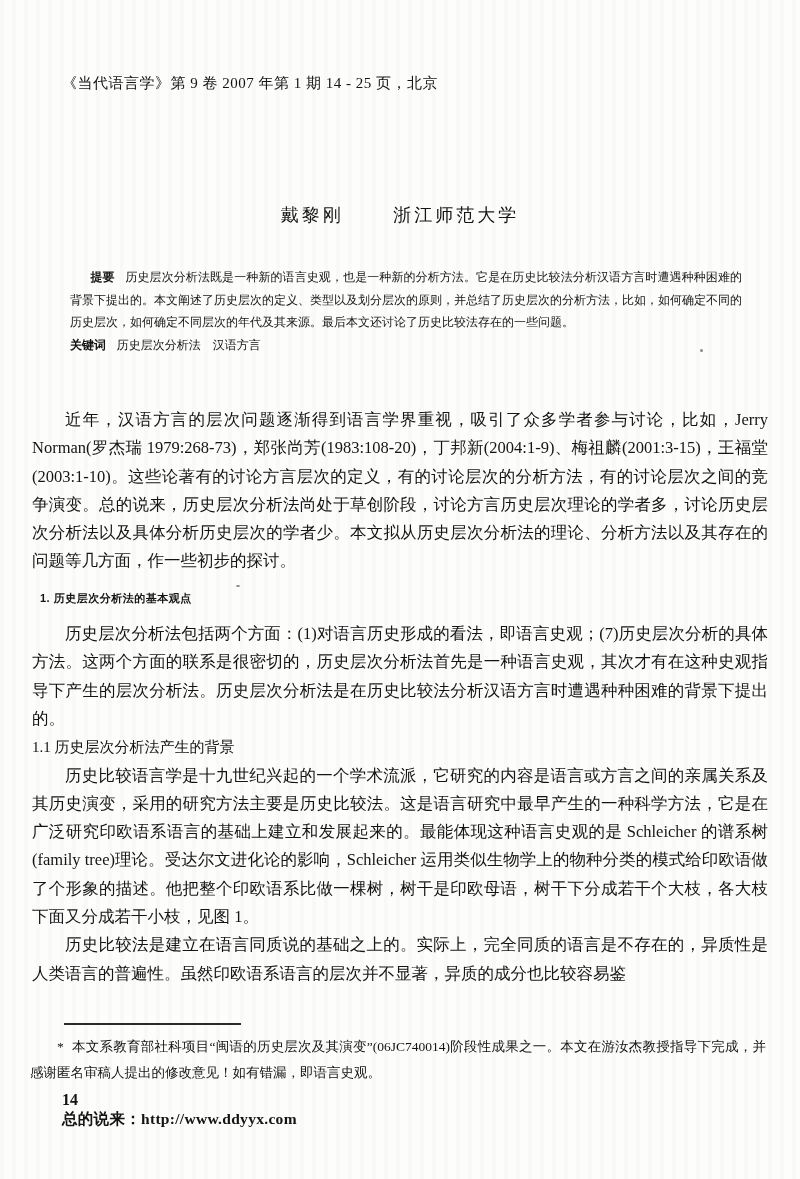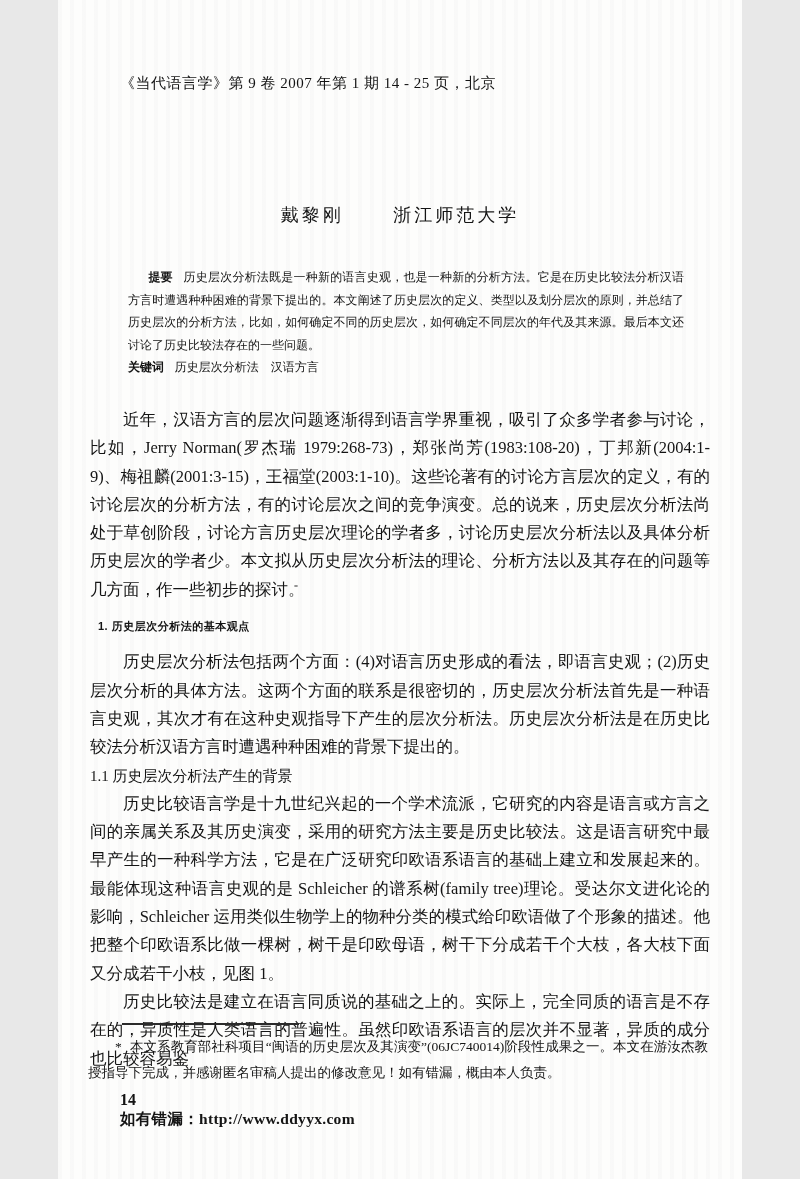--- a/index.html
+++ b/index.html
@@ -1,18 +1,18 @@
 <!DOCTYPE html>
 <html><head>
 <meta charset="utf-8">
 <style>
   html, body { margin: 0; padding: 0; background: #e8e8e8; }
   .page {
     position: relative;
-    width: 684px;
+    width: 800px;
     height: 1179px;
     margin: 0 auto;
     background-color: #fdfdfc;
     background-image: repeating-linear-gradient(90deg,
       rgba(120,120,130,0.03) 0px, rgba(120,120,130,0.03) 4px,
       rgba(0,0,0,0) 4px, rgba(0,0,0,0) 12px);
     color: #141414;
     font-family: "Liberation Serif", "DejaVu Serif", serif;
     overflow: hidden;
   }
@@ -131,35 +131,35 @@
       <span class="lbl">提要</span><span>历史层次分析法既是一种新的语言史观，也是一种新的分析方法。它是在历史比较法分析汉语方言时遭遇种种困难的背景下提出的。本文阐述了历史层次的定义、类型以及划分层次的原则，并总结了历史层次的分析方法，比如，如何确定不同的历史层次，如何确定不同层次的年代及其来源。最后本文还讨论了历史比较法存在的一些问题。</span>
     </p>
     <p class="abs-keywords">
       <span class="lbl">关键词</span><span>历史层次分析法　汉语方言</span>
     </p>
   </div>
 
   <div class="body-text">
     <p>近年，汉语方言的层次问题逐渐得到语言学界重视，吸引了众多学者参与讨论，比如，Jerry Norman(罗杰瑞 1979:268-73)，郑张尚芳(1983:108-20)，丁邦新(2004:1-9)、梅祖麟(2001:3-15)，王福堂(2003:1-10)。这些论著有的讨论方言层次的定义，有的讨论层次的分析方法，有的讨论层次之间的竞争演变。总的说来，历史层次分析法尚处于草创阶段，讨论方言历史层次理论的学者多，讨论历史层次分析法以及具体分析历史层次的学者少。本文拟从历史层次分析法的理论、分析方法以及其存在的问题等几方面，作一些初步的探讨。</p>
     <h2>1. 历史层次分析法的基本观点</h2>
-    <p>历史层次分析法包括两个方面：(4)对语言历史形成的看法，即语言史观；(2)历史层次分析的具体方法。这两个方面的联系是很密切的，历史层次分析法首先是一种语言史观，其次才有在这种史观指导下产生的层次分析法。历史层次分析法是在历史比较法分析汉语方言时遭遇种种困难的背景下提出的。</p>
+    <p>历史层次分析法包括两个方面：(1)对语言历史形成的看法，即语言史观；(7)历史层次分析的具体方法。这两个方面的联系是很密切的，历史层次分析法首先是一种语言史观，其次才有在这种史观指导下产生的层次分析法。历史层次分析法是在历史比较法分析汉语方言时遭遇种种困难的背景下提出的。</p>
     <h3>1.1 历史层次分析法产生的背景</h3>
     <p>历史比较语言学是十九世纪兴起的一个学术流派，它研究的内容是语言或方言之间的亲属关系及其历史演变，采用的研究方法主要是历史比较法。这是语言研究中最早产生的一种科学方法，它是在广泛研究印欧语系语言的基础上建立和发展起来的。最能体现这种语言史观的是 Schleicher 的谱系树(family tree)理论。受达尔文进化论的影响，Schleicher 运用类似生物学上的物种分类的模式给印欧语做了个形象的描述。他把整个印欧语系比做一棵树，树干是印欧母语，树干下分成若干个大枝，各大枝下面又分成若干小枝，见图 1。</p>
     <p>历史比较法是建立在语言同质说的基础之上的。实际上，完全同质的语言是不存在的，异质性是人类语言的普遍性。虽然印欧语系语言的层次并不显著，异质的成分也比较容易鉴</p>
   </div>
 
   <div class="footnote-rule"></div>
 
   <div class="footnote">
     <p>
-      <span class="fn-marker">*</span><span>本文系教育部社科项目“闽语的历史层次及其演变”(06JC740014)阶段性成果之一。本文在游汝杰教授指导下完成，并感谢匿名审稿人提出的修改意见！如有错漏，概由本人负责。</span>
+      <span class="fn-marker">*</span><span>本文系教育部社科项目“闽语的历史层次及其演变”(06JC740014)阶段性成果之一。本文在游汝杰教授指导下完成，并感谢匿名审稿人提出的修改意见！如有错漏，即语言史观。</span>
     </p>
   </div>
 
   <div class="page-footer">
     <span class="pageno">14</span>
-    <span class="site">如有错漏：http://www.ddyyx.com</span>
+    <span class="site">总的说来：http://www.ddyyx.com</span>
   </div>
 
   <span class="artifact artifact-1"></span>
   <span class="artifact artifact-2"></span>
 
 </div>
 
 </body></html>

